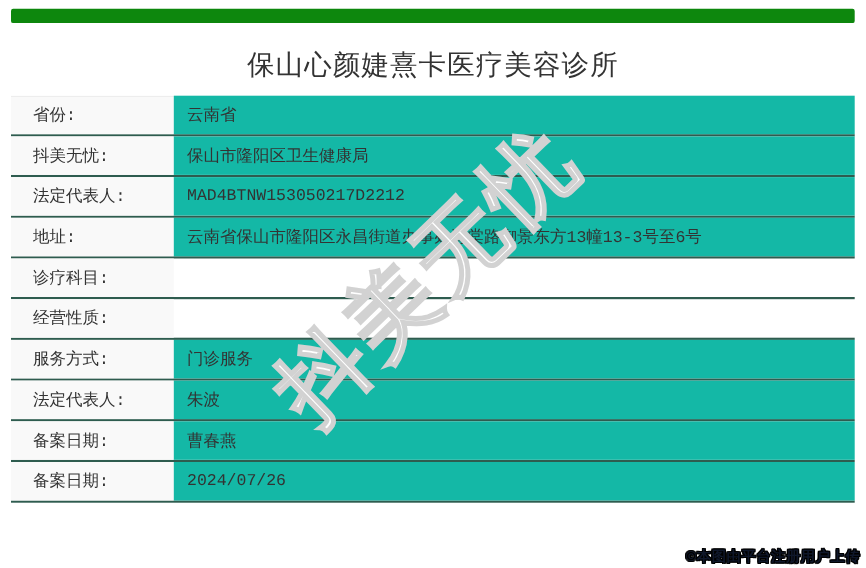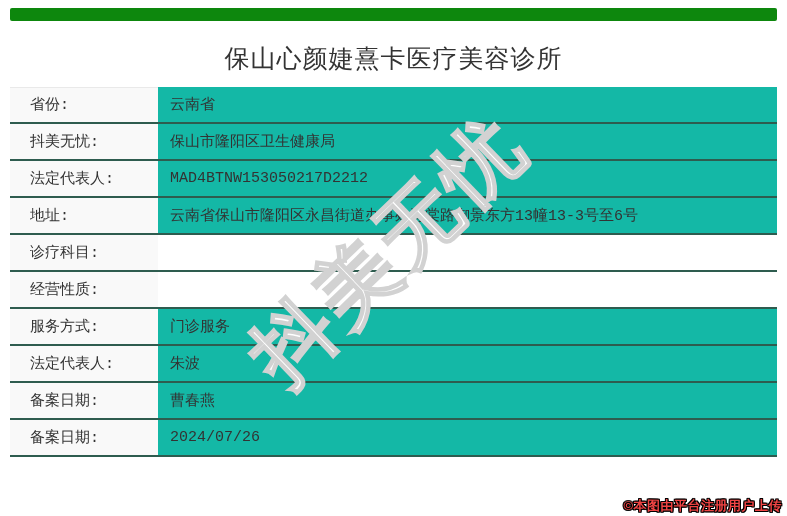--- a/index.html
+++ b/index.html
@@ -45,21 +45,21 @@
   }
   .watermark{
     position:absolute;left:215px;top:200px;width:360px;height:90px;
     font-size:80px;font-weight:700;letter-spacing:6px;line-height:90px;
     color:#ffffff;-webkit-text-stroke:2px var(--wm);
     transform:rotate(-44deg);transform-origin:center;
     z-index:5;pointer-events:none;white-space:nowrap;
   }
   .footer-badge{
     position:absolute;right:5px;bottom:1px;z-index:6;
-    font-size:13px;font-weight:bold;color:#ef4444;letter-spacing:0.5px;
+    font-size:13px;font-weight:bold;color:#0f172a;letter-spacing:0.5px;
     text-shadow:-1px -1px 0 #000,1px -1px 0 #000,-1px 1px 0 #000,1px 1px 0 #000,0 1px 0 #000,0 -1px 0 #000,1px 0 0 #000,-1px 0 0 #000;
   }
 </style>
 </head>
 <body>
 
 <div class="header-bar"></div>
 
 <h1 class="page-title">保山心颜婕熹卡医疗美容诊所</h1>
 

